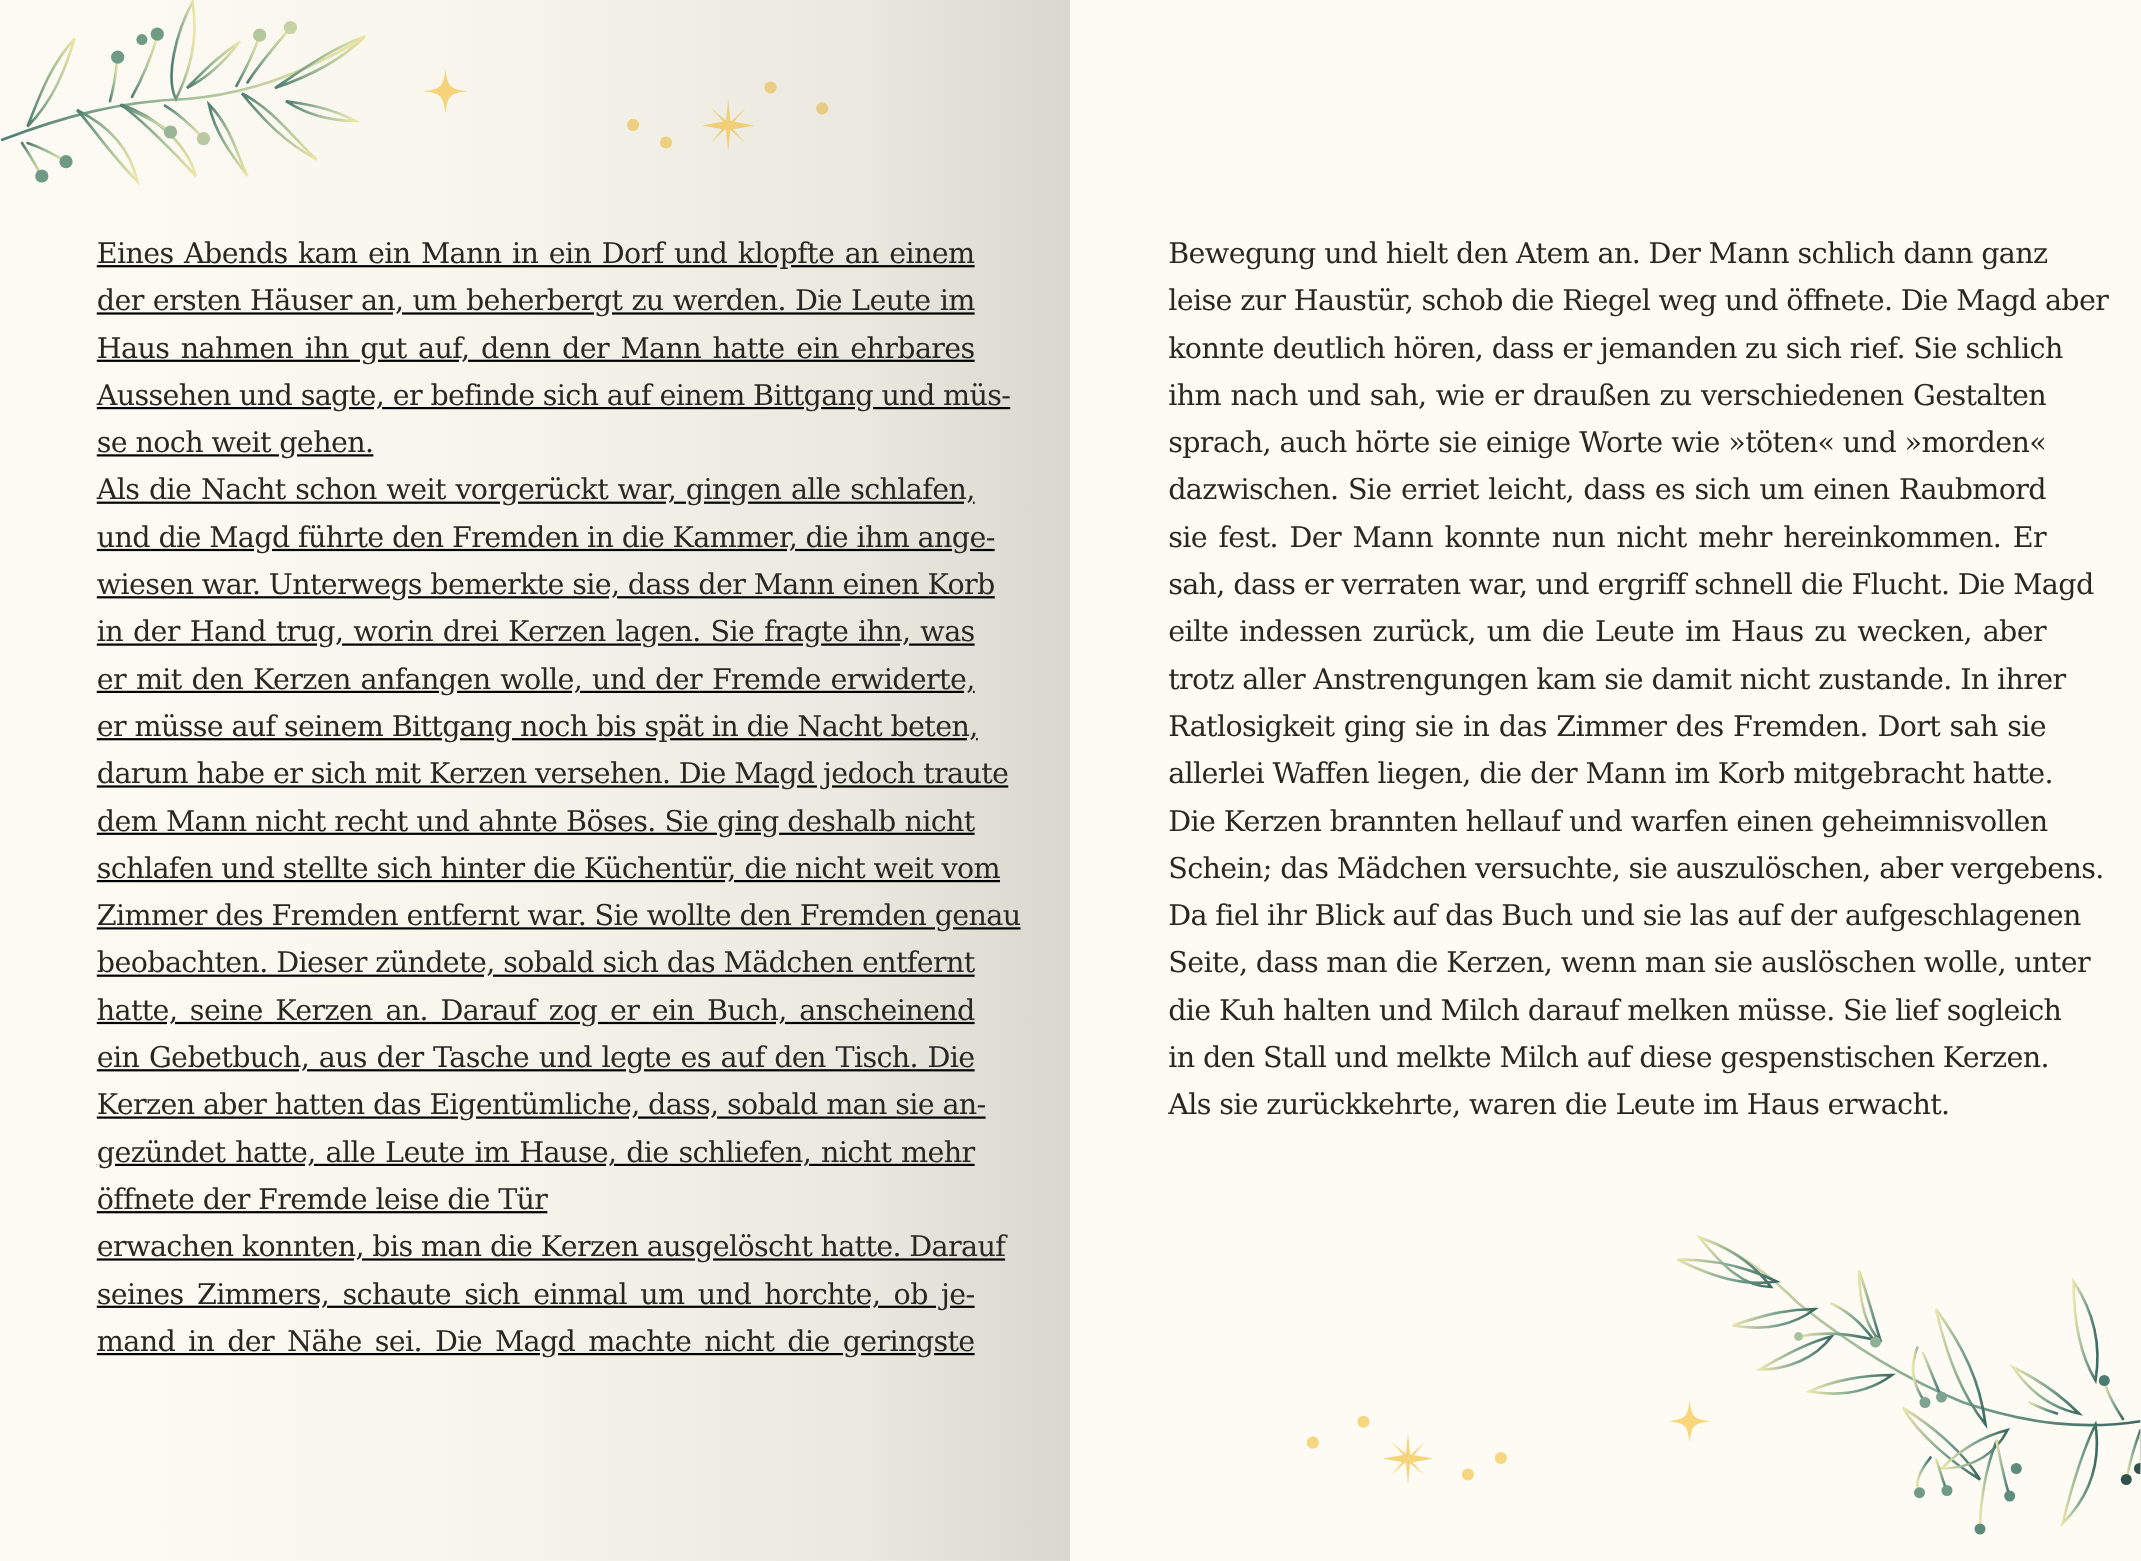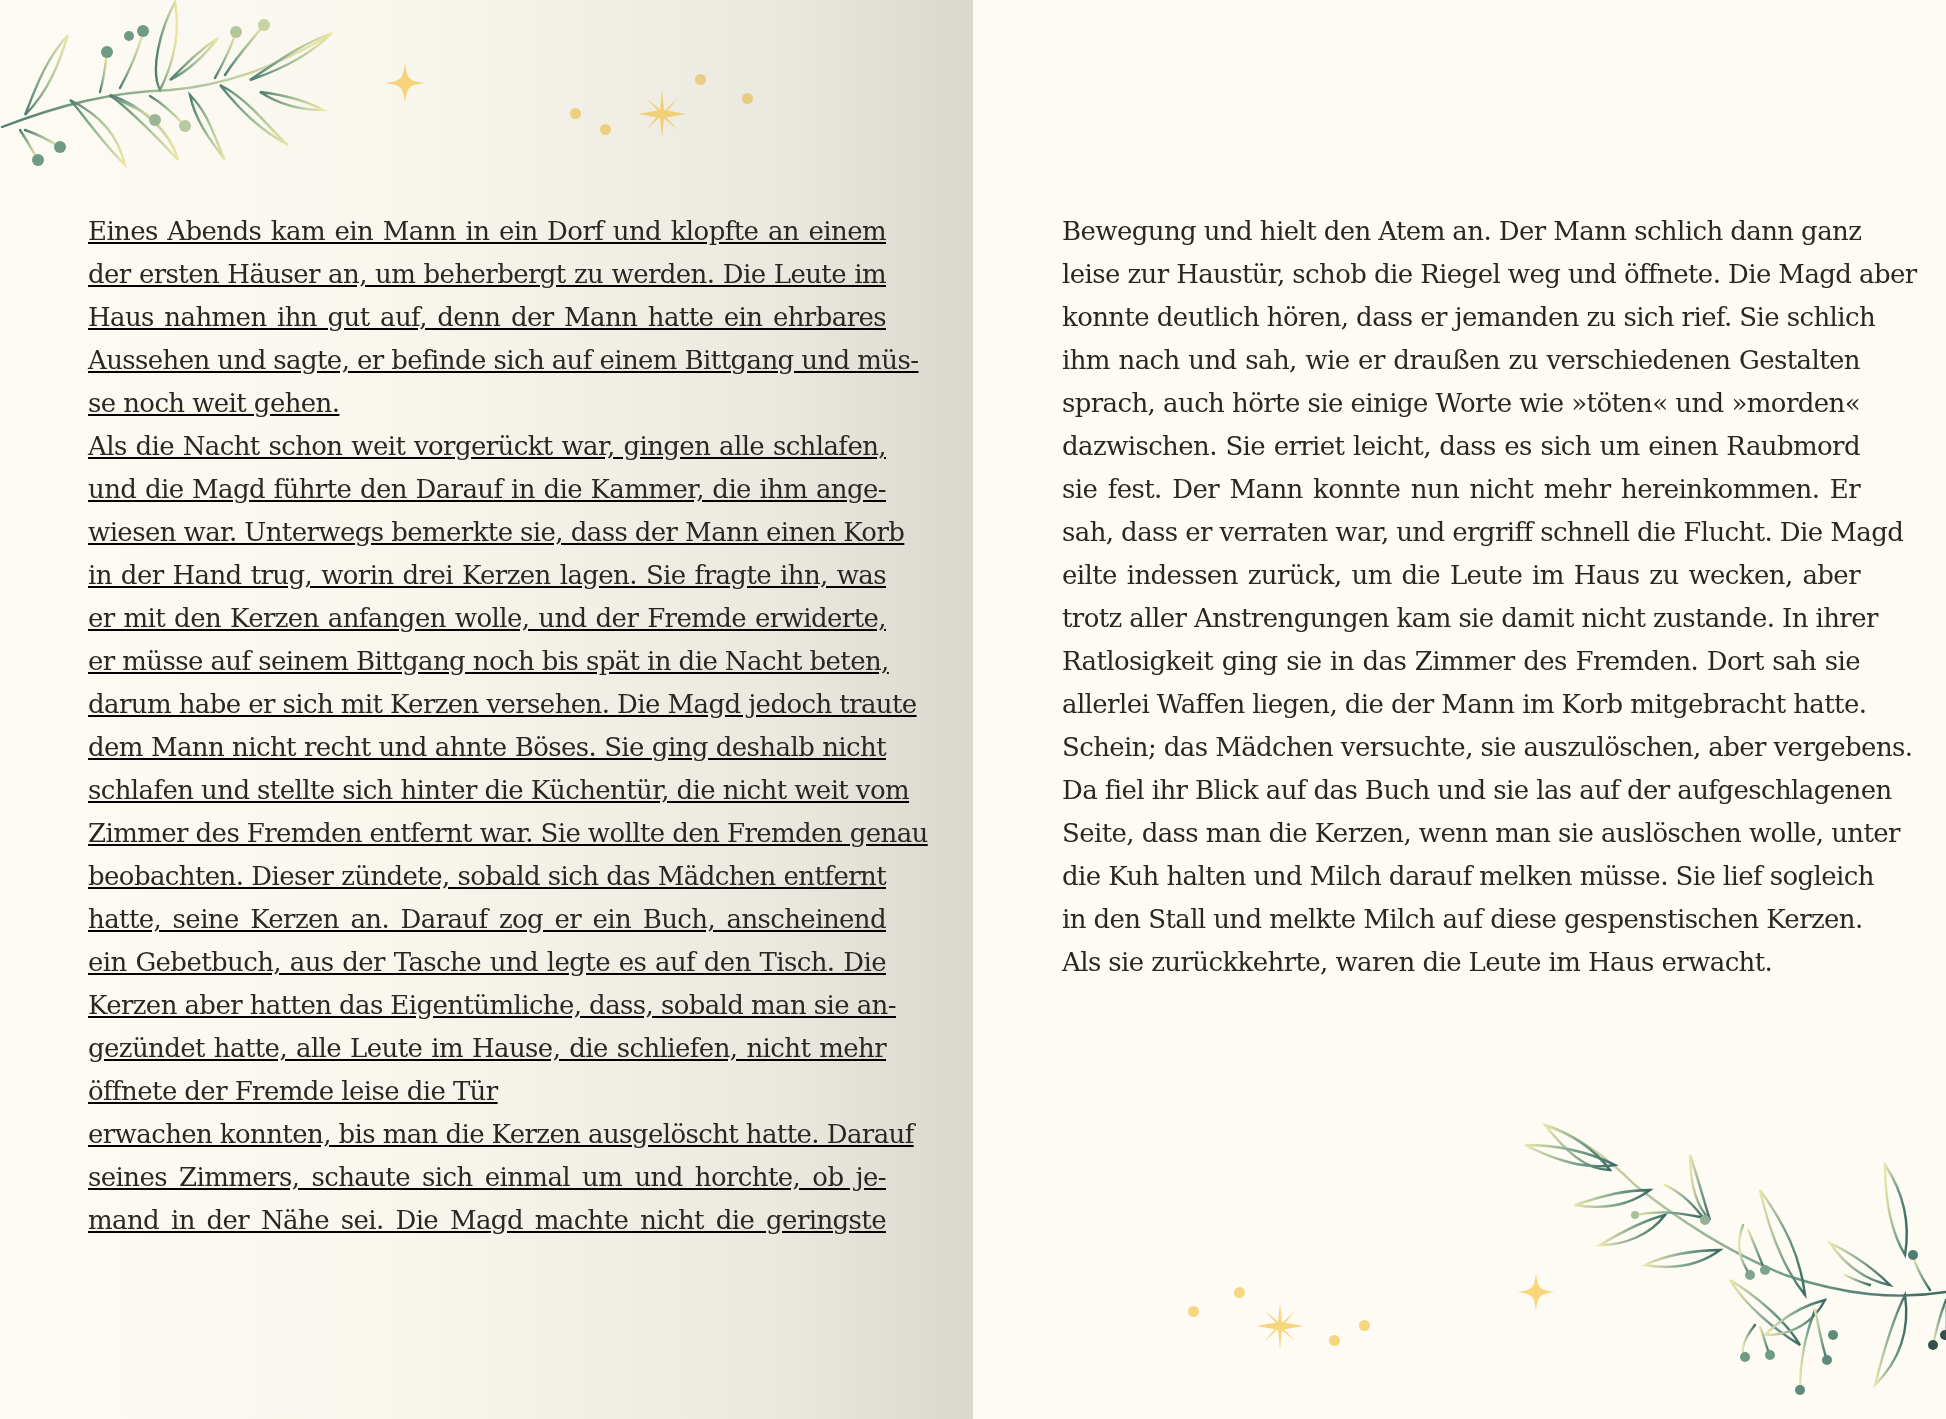--- a/index.html
+++ b/index.html
@@ -77,21 +77,21 @@
   <span class="deco" style="left:742px;top:93px;width:11px;height:11px;border-radius:50%;background:#e6cb82"></span>
 </div>
 
 <div class="col col-left" id="col-left">
     <span class="line">Eines Abends kam ein Mann in ein Dorf und klopfte an einem</span>
     <span class="line">der ersten Häuser an, um beherbergt zu werden. Die Leute im</span>
     <span class="line">Haus nahmen ihn gut auf, denn der Mann hatte ein ehrbares</span>
     <span class="line">Aussehen und sagte, er befinde sich auf einem Bittgang und müs-</span>
     <span class="line last">se noch weit gehen.</span>
     <span class="line">Als die Nacht schon weit vorgerückt war, gingen alle schlafen,</span>
-    <span class="line">und die Magd führte den Darauf in die Kammer, die ihm ange-</span>
+    <span class="line">und die Magd führte den Fremden in die Kammer, die ihm ange-</span>
     <span class="line">wiesen war. Unterwegs bemerkte sie, dass der Mann einen Korb</span>
     <span class="line">in der Hand trug, worin drei Kerzen lagen. Sie fragte ihn, was</span>
     <span class="line">er mit den Kerzen anfangen wolle, und der Fremde erwiderte,</span>
     <span class="line">er müsse auf seinem Bittgang noch bis spät in die Nacht beten,</span>
     <span class="line">darum habe er sich mit Kerzen versehen. Die Magd jedoch traute</span>
     <span class="line">dem Mann nicht recht und ahnte Böses. Sie ging deshalb nicht</span>
     <span class="line">schlafen und stellte sich hinter die Küchentür, die nicht weit vom</span>
     <span class="line">Zimmer des Fremden entfernt war. Sie wollte den Fremden genau</span>
     <span class="line">beobachten. Dieser zündete, sobald sich das Mädchen entfernt</span>
     <span class="line">hatte, seine Kerzen an. Darauf zog er ein Buch, anscheinend</span>
@@ -110,20 +110,21 @@
     <span class="line">konnte deutlich hören, dass er jemanden zu sich rief. Sie schlich</span>
     <span class="line">ihm nach und sah, wie er draußen zu verschiedenen Gestalten</span>
     <span class="line">sprach, auch hörte sie einige Worte wie »töten« und »morden«</span>
     <span class="line">dazwischen. Sie erriet leicht, dass es sich um einen Raubmord</span>
     <span class="line">sie fest. Der Mann konnte nun nicht mehr hereinkommen. Er</span>
     <span class="line">sah, dass er verraten war, und ergriff schnell die Flucht. Die Magd</span>
     <span class="line">eilte indessen zurück, um die Leute im Haus zu wecken, aber</span>
     <span class="line">trotz aller Anstrengungen kam sie damit nicht zustande. In ihrer</span>
     <span class="line">Ratlosigkeit ging sie in das Zimmer des Fremden. Dort sah sie</span>
     <span class="line">allerlei Waffen liegen, die der Mann im Korb mitgebracht hatte.</span>
+    <span class="line">Die Kerzen brannten hellauf und warfen einen geheimnisvollen</span>
     <span class="line">Schein; das Mädchen versuchte, sie auszulöschen, aber vergebens.</span>
     <span class="line">Da fiel ihr Blick auf das Buch und sie las auf der aufgeschlagenen</span>
     <span class="line">Seite, dass man die Kerzen, wenn man sie auslöschen wolle, unter</span>
     <span class="line">die Kuh halten und Milch darauf melken müsse. Sie lief sogleich</span>
     <span class="line">in den Stall und melkte Milch auf diese gespenstischen Kerzen.</span>
     <span class="line last">Als sie zurückkehrte, waren die Leute im Haus erwacht.</span>
   </div>
 
 <div>
   <span class="deco" style="left:1188px;top:1306px;width:11px;height:11px;border-radius:50%;background:#f6d67f"></span>

